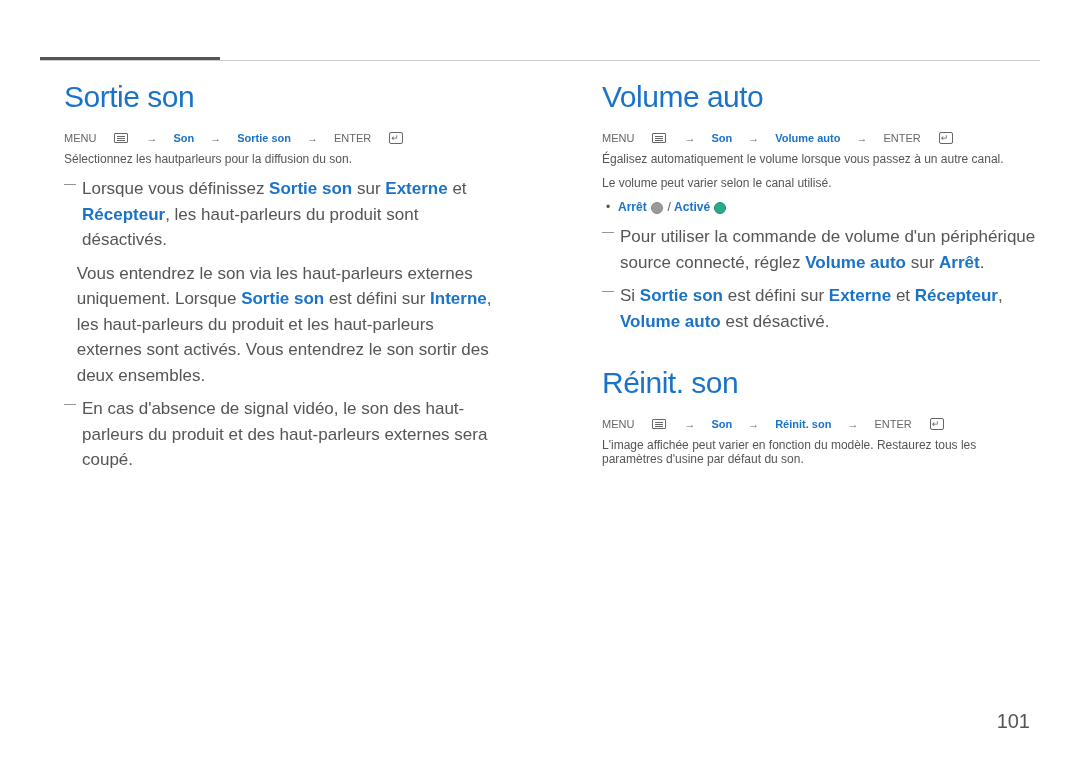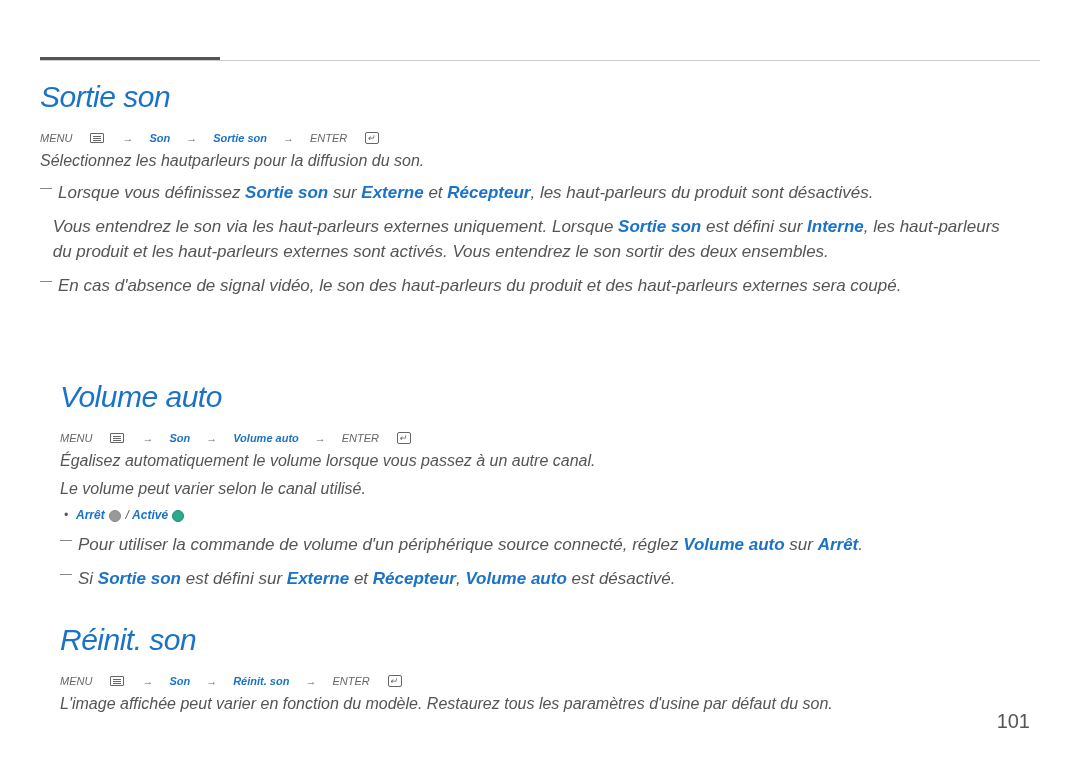--- a/index.html
+++ b/index.html
@@ -26,25 +26,24 @@
       position: absolute;
       top: 57px;
       left: 40px;
       width: 180px;
       height: 4px;
       background: #555;
     }
 
     .page-layout {
       display: flex;
-      flex-direction: column;
-      padding: 80px 40px 40px 40px;
+      flex-direction: row;
+      padding: 80px 40px 40px 64px;
       gap: 60px;
       height: 100%;
-      font-style: italic;
     }
 
     .col-left {
       flex: 1;
       padding-right: 20px;
     }
 
     .col-right {
       flex: 1;
       padding-left: 20px;
@@ -108,21 +107,21 @@
       color: #666;
       font-size: 11px;
     }
     .menu-path .highlight {
       color: #1a73c8;
       font-weight: 600;
       text-align: center;
     }
 
     .subtitle {
-      font-size: 16px;
+      font-size: 12px;
       color: #555;
       margin-bottom: 10px;
     }
 
     .bullet-list {
       list-style: none;
       margin-bottom: 10px;
     }
     .bullet-list li {
       padding-left: 16px;

